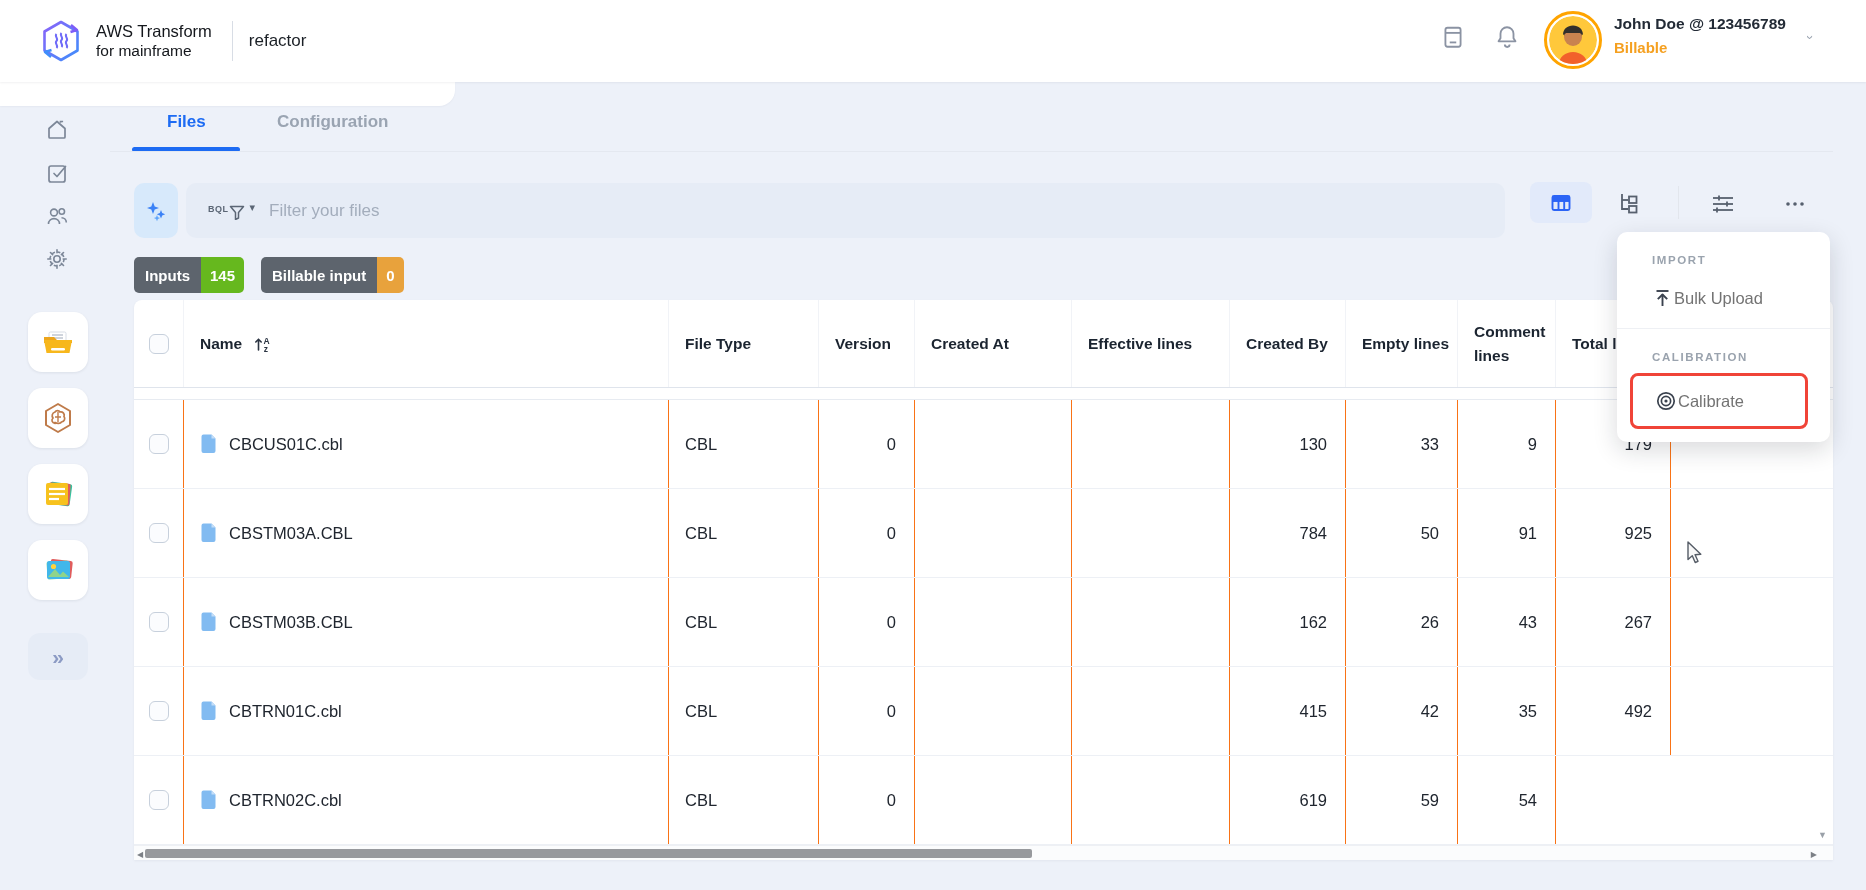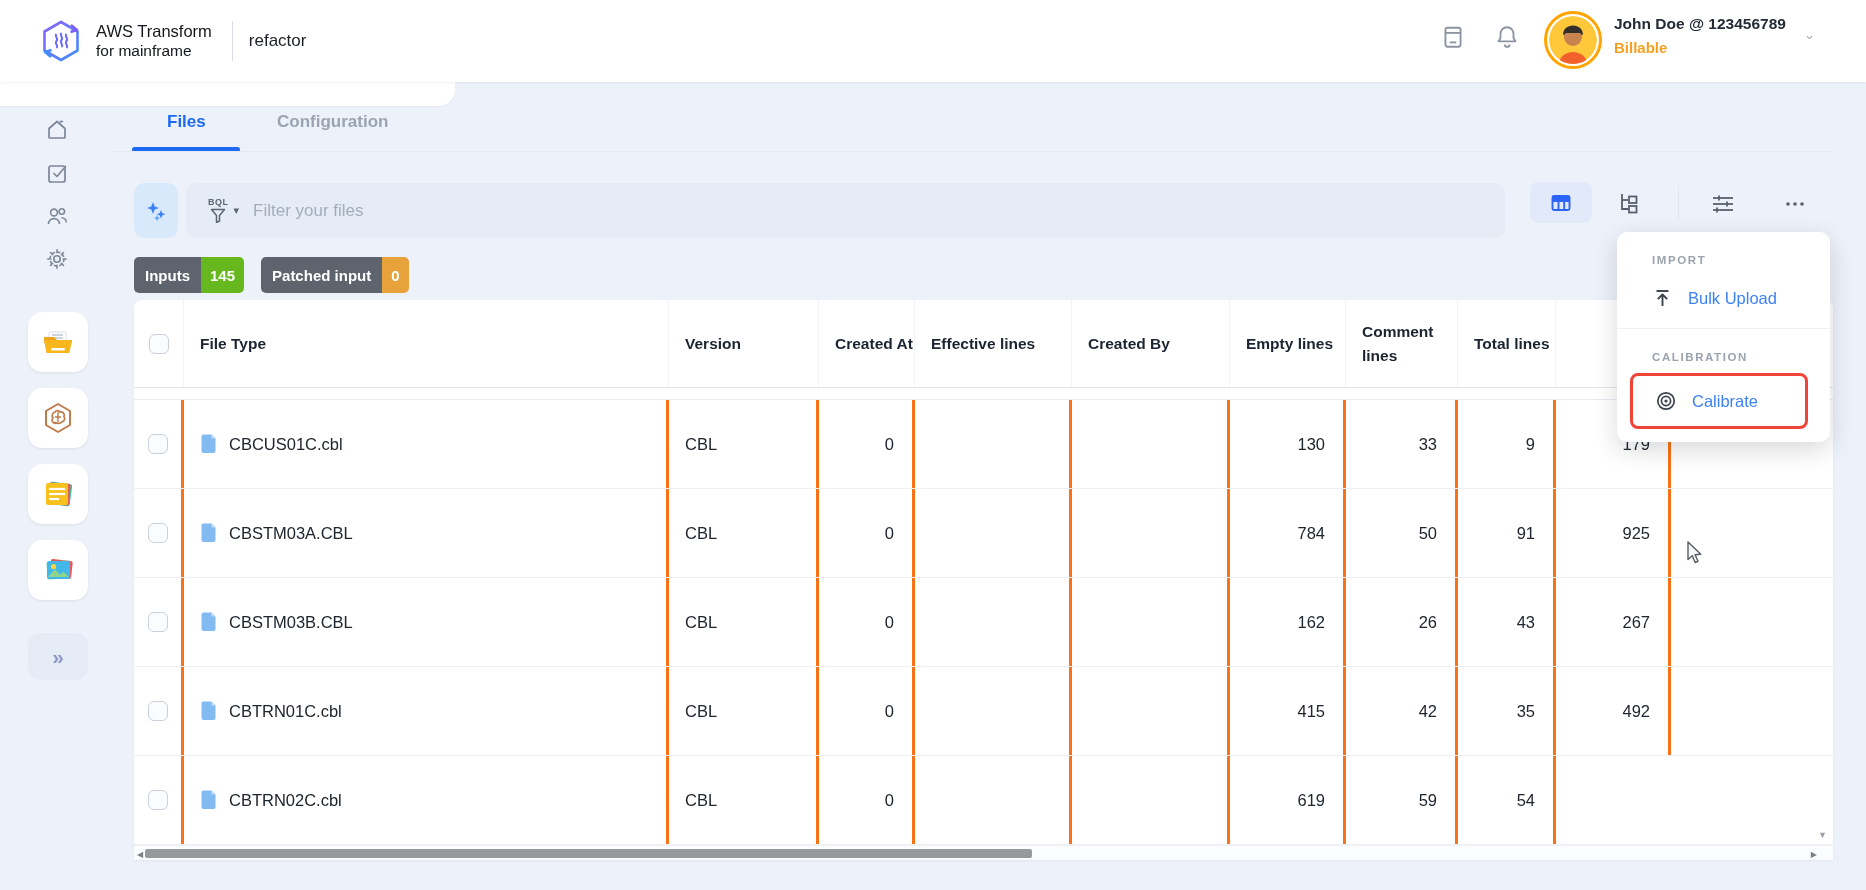--- a/index.html
+++ b/index.html
@@ -40,21 +40,21 @@
   .tab.active{left:167px;color:var(--accent,#1d6bf3)}
   .tab.idle{left:277px;color:#9aa4b2}
   .tab-underline{position:absolute;left:132px;top:147px;width:108px;height:5px;border-radius:3px;background:var(--accent,#1d6bf3)}
   .tab-line{position:absolute;left:110px;top:151px;width:1723px;height:1px;background:#e4e8f0}
   
   .ai-btn{position:absolute;left:134px;top:183px;width:44px;height:55px;border-radius:10px;
     background:#d7e9fb;display:flex;align-items:center;justify-content:center}
   .filter-box{position:absolute;left:186px;top:183px;width:1319px;height:55px;border-radius:10px;
     background:#e6ecf6;display:flex;align-items:center}
   .bql-wrap{margin-left:22px;display:flex;align-items:flex-end;gap:5px}
-  .bql-col{display:flex;flex-direction:column;align-items:center;line-height:1}
+  .bql-col{display:flex;flex-direction:row;align-items:flex-start;line-height:1}
   .bql-tag{font-size:9px;font-weight:700;color:#5b6675;letter-spacing:.5px;margin-bottom:1px}
   .bql-caret{font-size:11px;color:#5b6675;margin-bottom:6px}
   .filter-input{flex:1;margin-left:14px;border:none;outline:none;background:transparent;
     font-size:17px;color:#3a4452;font-family:"Liberation Sans",sans-serif}
   .filter-input::placeholder{color:#a3adbc}
   
   .view-active{position:absolute;left:1530px;top:182px;width:62px;height:41px;border-radius:8px;
     background:#e2eafa;display:flex;align-items:center;justify-content:center}
   .tool-ico{position:absolute;width:26px;height:26px}
   .ico-tree{left:1616px;top:190px}
@@ -71,38 +71,38 @@
     border-radius:8px 8px 0 0;box-shadow:0 1px 3px rgba(16,24,40,.05);overflow:hidden}
   .thead,.trow{display:grid;grid-template-columns:50px 485px 150px 96px 157px 158px 116px 112px 98px 115px minmax(0,1fr)}
   .thead{height:88px;border-bottom:1px solid #dfe4ec}
   .th{display:flex;align-items:center;padding-left:16px;font-weight:700;font-size:15.5px;
     color:#1b2430;border-right:1px solid #f1f3f7;line-height:1.5}
   .th:last-child{border-right:none}
   .th.ck,.td.ck{justify-content:center;padding-left:0}
   .partial-row{height:12px;border-bottom:1px solid #e7ebf1}
   .trow{height:89px;border-bottom:1px solid #edf0f5}
   .td{display:flex;align-items:center;padding-left:16px;font-size:16.5px;color:#20262f;
-    border-right:3px solid #f97316;overflow:hidden;white-space:nowrap}
+    border-right:1px solid #f97316;overflow:hidden;white-space:nowrap}
   .td:last-child{border-right:none}
   .td.num{justify-content:flex-end;padding-right:18px;padding-left:0}
   .td.name{gap:12px}
   .cbx{width:20px;height:20px;border:1.5px solid #c7d0dc;border-radius:6px;background:#fbfcfe}
   .sort-ico{margin-left:10px}
   
   .hscroll{position:absolute;left:0;bottom:0;width:100%;height:15px;background:#fbfcfd;border-top:1px solid #eef0f4}
   .hthumb{position:absolute;left:11px;top:3px;width:887px;height:9px;background:#97999d;border-radius:2px}
   .harrow{position:absolute;top:4px;font-size:8px;color:#7c8086}
   .harrow.l{left:3px}.harrow.r{right:16px}
   .varrow{position:absolute;right:6px;bottom:20px;font-size:9px;color:#9aa0a8}
   
   .menu{position:absolute;left:1617px;top:232px;width:213px;height:210px;background:#fff;border-radius:10px;
     box-shadow:0 8px 24px rgba(16,24,40,.16);z-index:10}
   .menu-title{margin:22px 0 0 35px;font-size:11.5px;font-weight:700;letter-spacing:1.6px;color:#9aa3ae}
-  .menu-item{margin-top:14px;padding-left:35px;height:36px;display:flex;align-items:center;gap:15px;
-    font-size:16.5px;color:#3b82f6}
+  .menu-item{margin-top:14px;padding-left:35px;height:36px;display:flex;align-items:center;gap:1px;
+    font-size:16.5px;color:#737373}
   .menu-div{margin-top:12px;border-top:1px solid #eef0f4}
   .menu-item.highlighted{margin:10px 0 0 13px;width:178px;height:56px;border:3px solid var(--highlight-red,#f04438);
     border-radius:8px;padding-left:22px}
   
   .cursor{position:absolute;left:1684px;top:540px;z-index:20}
 </style>
 </head>
 <body>
 
 <div class="topbar">
@@ -267,29 +267,37 @@
     <circle cx="13" cy="14" r="1.8" fill="#57606e"></circle>
     <circle cx="20" cy="14" r="1.8" fill="#57606e"></circle>
 </svg>
 
 <div class="chips">
     <div class="chip">
       <span class="lab">Inputs</span>
       <span class="cnt" style="background: rgb(102, 184, 30);">145</span>
     </div>
     <div class="chip">
-      <span class="lab">Patched input</span>
+      <span class="lab">Billable input</span>
       <span class="cnt" style="background: rgb(232, 162, 60);">0</span>
     </div>
   </div>
 
 <div class="tablecard">
   <div class="thead">
       <div class="th ck">
         <div class="cbx"></div>
+      </div>
+      <div class="th">
+        <span>Name</span>
+        <svg class="sort-ico" width="20" height="20" viewBox="0 0 20 20">
+          <path d="M6.5 16V5.5M3.8 8l2.7-2.7L9.2 8" fill="none" stroke="#2b3442" stroke-width="1.6" stroke-linecap="round"></path>
+          <text x="11.5" y="9.5" font-size="8.5" font-weight="bold" fill="#2b3442" font-family="Liberation Sans,sans-serif">A</text>
+          <text x="11.8" y="18" font-size="8.5" font-weight="bold" fill="#2b3442" font-family="Liberation Sans,sans-serif">z</text>
+        </svg>
       </div>
       <div class="th">
         <span>File Type</span>
       </div>
       <div class="th">
         <span>Version</span>
       </div>
       <div class="th">
         <span>Created At</span>
       </div>

